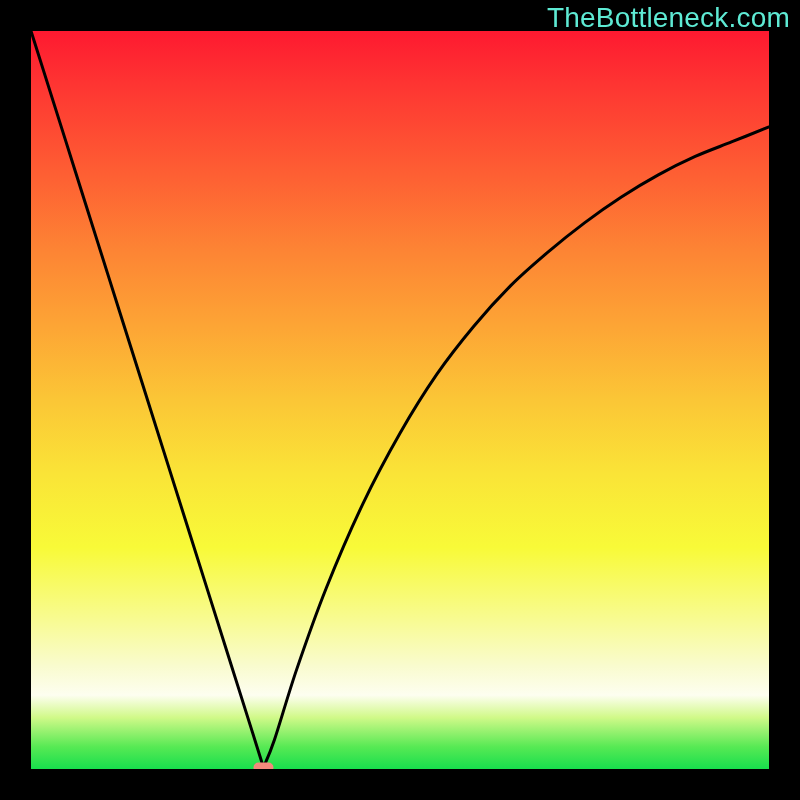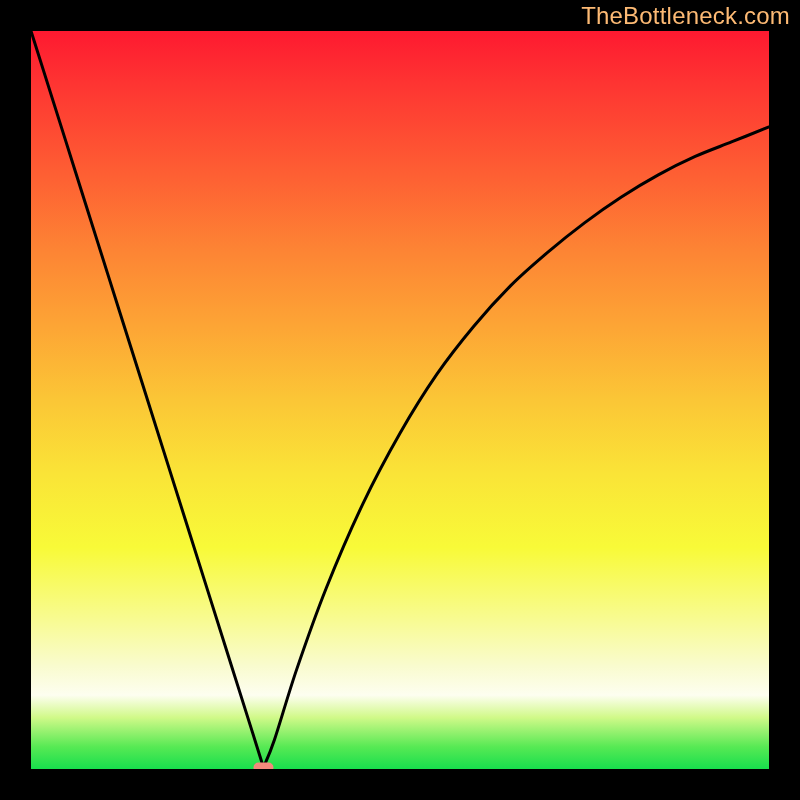--- a/index.html
+++ b/index.html
@@ -13,23 +13,23 @@
   .outer {
     position: relative;
     width: 800px;
     height: 800px;
     background: #000;
   }
   .watermark {
     position: absolute;
     top: 2px;
     right: 10px;
-    color: #fdba74;
+    color: #5eead4;
     font-family: Arial, Helvetica, sans-serif;
-    font-size: 24px;
+    font-size: 28px;
     letter-spacing: 0.2px;
     z-index: 20;
   }
   .plot-area {
     position: absolute;
     left: 31px;
     top: 31px;
     width: 738px;
     height: 738px;
     overflow: hidden;

